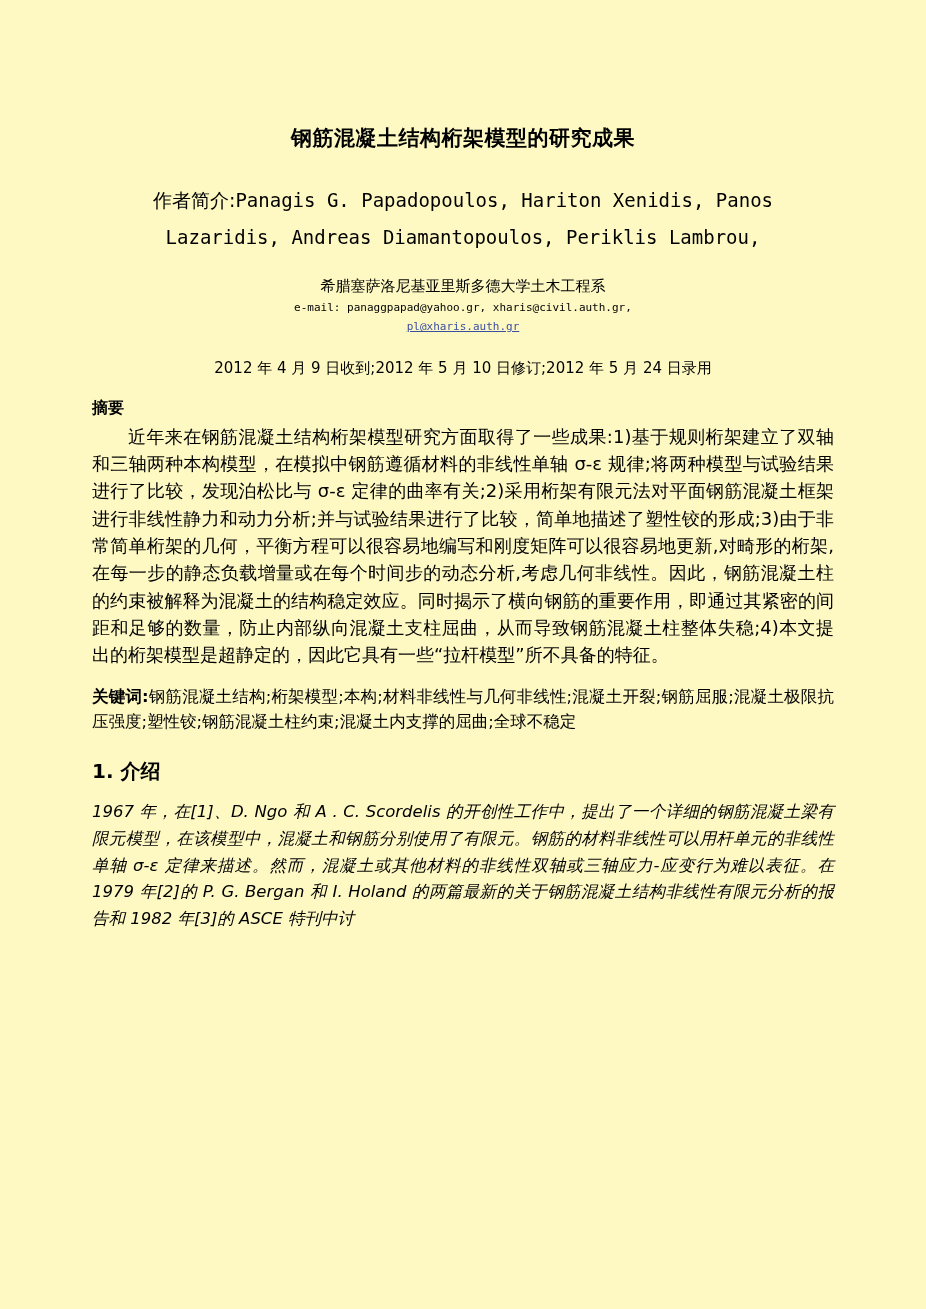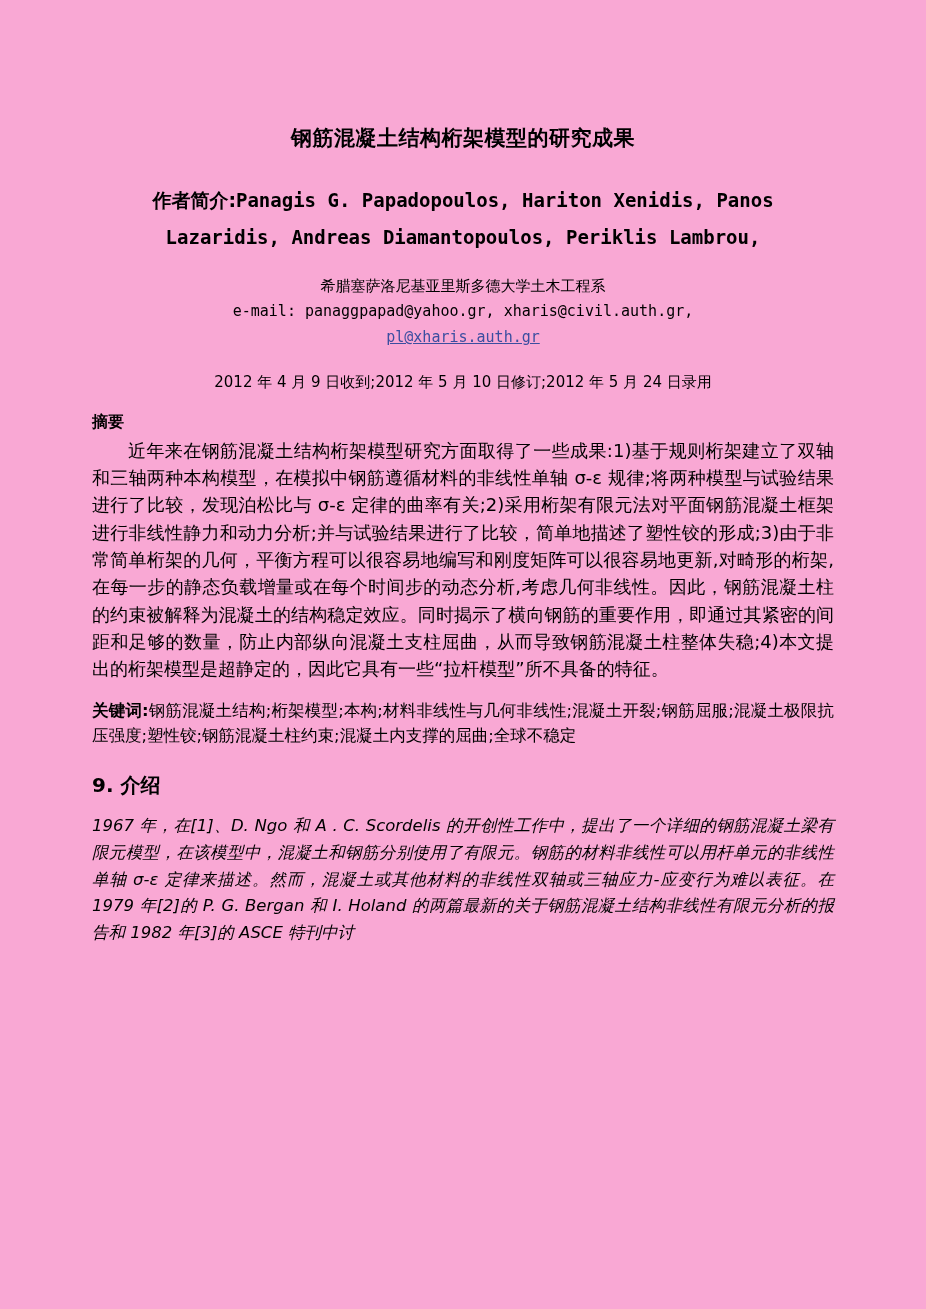--- a/index.html
+++ b/index.html
@@ -8,59 +8,59 @@
     background: #ffffff;
   }
   body {
     font-family: "Liberation Serif", serif;
     color: #000000;
   }
   .page {
     position: relative;
     width: 926px;
     height: 1309px;
-    background: #f9a8d4;
+    background: #fef9c3;
     margin: 0 auto;
     overflow: hidden;
     box-sizing: border-box;
     padding: 0 92px;
   }
   .spacer-top { height: 124px; }
 
   .doc-title {
     text-align: center;
     font-size: 21px;
     font-weight: bold;
     letter-spacing: 0.5px;
     margin: 0 0 30px 0;
     font-family: "DejaVu Sans", sans-serif;
   }
 
   .authors-block {
     text-align: center;
     font-size: 19px;
-    font-weight: bold;
+    font-weight: normal;
     line-height: 1.95;
     font-family: "DejaVu Sans Mono", monospace;
     margin-bottom: 18px;
   }
   .authors-label {
     font-family: "DejaVu Sans", sans-serif;
   }
 
   .affiliation {
     text-align: center;
     font-size: 15px;
     font-family: Liberation Sans, sans-serif;
     margin-top: 12px;
     line-height: 1.6;
   }
   .email-line {
     text-align: center;
-    font-size: 15px;
+    font-size: 11px;
     font-family: "DejaVu Sans Mono", monospace;
     line-height: 1.75;
   }
   .email-link {
     color: #3b4ea0;
     text-decoration: underline;
     font-family: "DejaVu Sans Mono", monospace;
   }
 
   .dates-line {
@@ -135,16 +135,16 @@
     <a class="email-link" href="#">pl@xharis.auth.gr</a>
   </div>
 
   <div class="dates-line">2012 年 4 月 9 日收到;2012 年 5 月 10 日修订;2012 年 5 月 24 日录用</div>
 
   <div class="section-label">摘要</div>
   <p class="abstract-body">近年来在钢筋混凝土结构桁架模型研究方面取得了一些成果:1)基于规则桁架建立了双轴和三轴两种本构模型，在模拟中钢筋遵循材料的非线性单轴 σ-ε 规律;将两种模型与试验结果进行了比较，发现泊松比与 σ-ε 定律的曲率有关;2)采用桁架有限元法对平面钢筋混凝土框架进行非线性静力和动力分析;并与试验结果进行了比较，简单地描述了塑性铰的形成;3)由于非常简单桁架的几何，平衡方程可以很容易地编写和刚度矩阵可以很容易地更新,对畸形的桁架,在每一步的静态负载增量或在每个时间步的动态分析,考虑几何非线性。因此，钢筋混凝土柱的约束被解释为混凝土的结构稳定效应。同时揭示了横向钢筋的重要作用，即通过其紧密的间距和足够的数量，防止内部纵向混凝土支柱屈曲，从而导致钢筋混凝土柱整体失稳;4)本文提出的桁架模型是超静定的，因此它具有一些“拉杆模型”所不具备的特征。</p>
 
   <p class="keywords"><b>关键词:</b><span>钢筋混凝土结构;桁架模型;本构;材料非线性与几何非线性;混凝土开裂;钢筋屈服;混凝土极限抗压强度;塑性铰;钢筋混凝土柱约束;混凝土内支撑的屈曲;全球不稳定</span></p>
 
-  <h2 class="heading-1">9. 介绍</h2>
+  <h2 class="heading-1">1. 介绍</h2>
   <p class="body-para">1967 年，在[1]、D. Ngo 和 A . C. Scordelis 的开创性工作中，提出了一个详细的钢筋混凝土梁有限元模型，在该模型中，混凝土和钢筋分别使用了有限元。钢筋的材料非线性可以用杆单元的非线性单轴 σ-ε 定律来描述。然而，混凝土或其他材料的非线性双轴或三轴应力-应变行为难以表征。在 1979 年[2]的 P. G. Bergan 和 I. Holand 的两篇最新的关于钢筋混凝土结构非线性有限元分析的报告和 1982 年[3]的 ASCE 特刊中讨</p>
 
 </div>
 
 </body></html>

